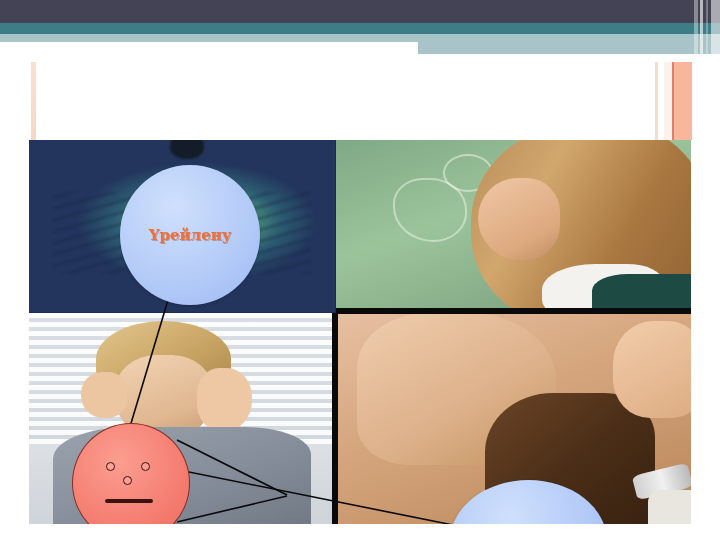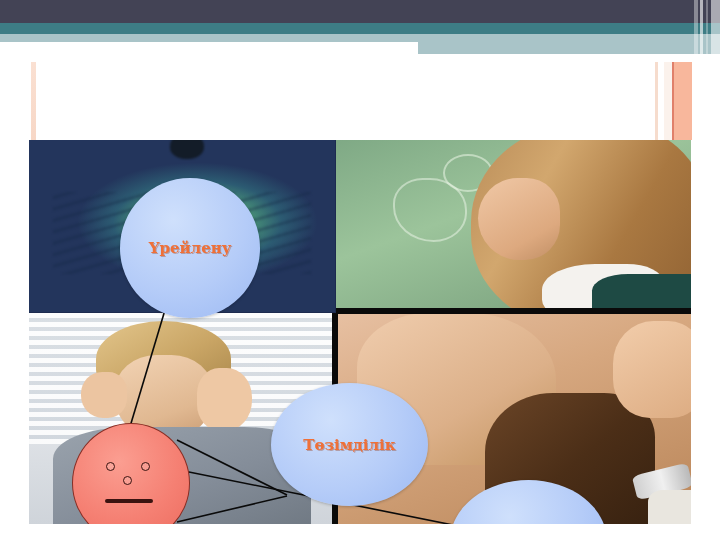--- a/index.html
+++ b/index.html
@@ -314,21 +314,21 @@
     justify-content: center;
   }
   .bubble-label {
     font-family: "DejaVu Serif", "Liberation Serif", serif;
     font-weight: bold;
     font-size: 15px;
     color: #ef7038;
     text-shadow: 1px 1px 0 rgba(150,50,10,0.35);
     white-space: nowrap;
   }
-  #bubble-0 { left: 91px;  top: 38px;  width: 140px; height: 140px; text-align: right; }
+  #bubble-0 { left: 91px;  top: 25px;  width: 140px; height: 140px; text-align: right; }
   #bubble-1 { left: 242px; top: 243px; width: 157px; height: 123px; }
   #bubble-2 { left: 421px; top: 340px; width: 157px; height: 123px; }
 
   
   #face-bubble {
     position: absolute;
     left: 43px;
     top: 283px;
     width: 116px;
     height: 118px;
@@ -417,23 +417,20 @@
     <svg id="lines" viewBox="0 0 662 384">
       <line x1="139" y1="160" x2="100" y2="290" stroke="#0a0a0a" stroke-width="1.6"></line>
       <line x1="258" y1="355" x2="148" y2="300" stroke="#0a0a0a" stroke-width="1.6"></line>
       <line x1="258" y1="356" x2="148" y2="382" stroke="#0a0a0a" stroke-width="1.6"></line>
       <line x1="424" y1="385" x2="150" y2="330" stroke="#0a0a0a" stroke-width="1.6"></line>
     </svg>
 
     <div class="bubble" id="bubble-0">
       <span class="bubble-label">Үрейлену</span>
     </div>
-    <div class="bubble" id="bubble-1">
-      <span class="bubble-label">Төзімділік</span>
-    </div>
     <div class="bubble" id="bubble-2">
       
     </div>
 
     <div id="face-bubble">
       <div class="eye" id="eye-l"></div>
       <div class="eye" id="eye-r"></div>
       <div class="eye" id="nose"></div>
       <div id="mouth"></div>
     </div>

